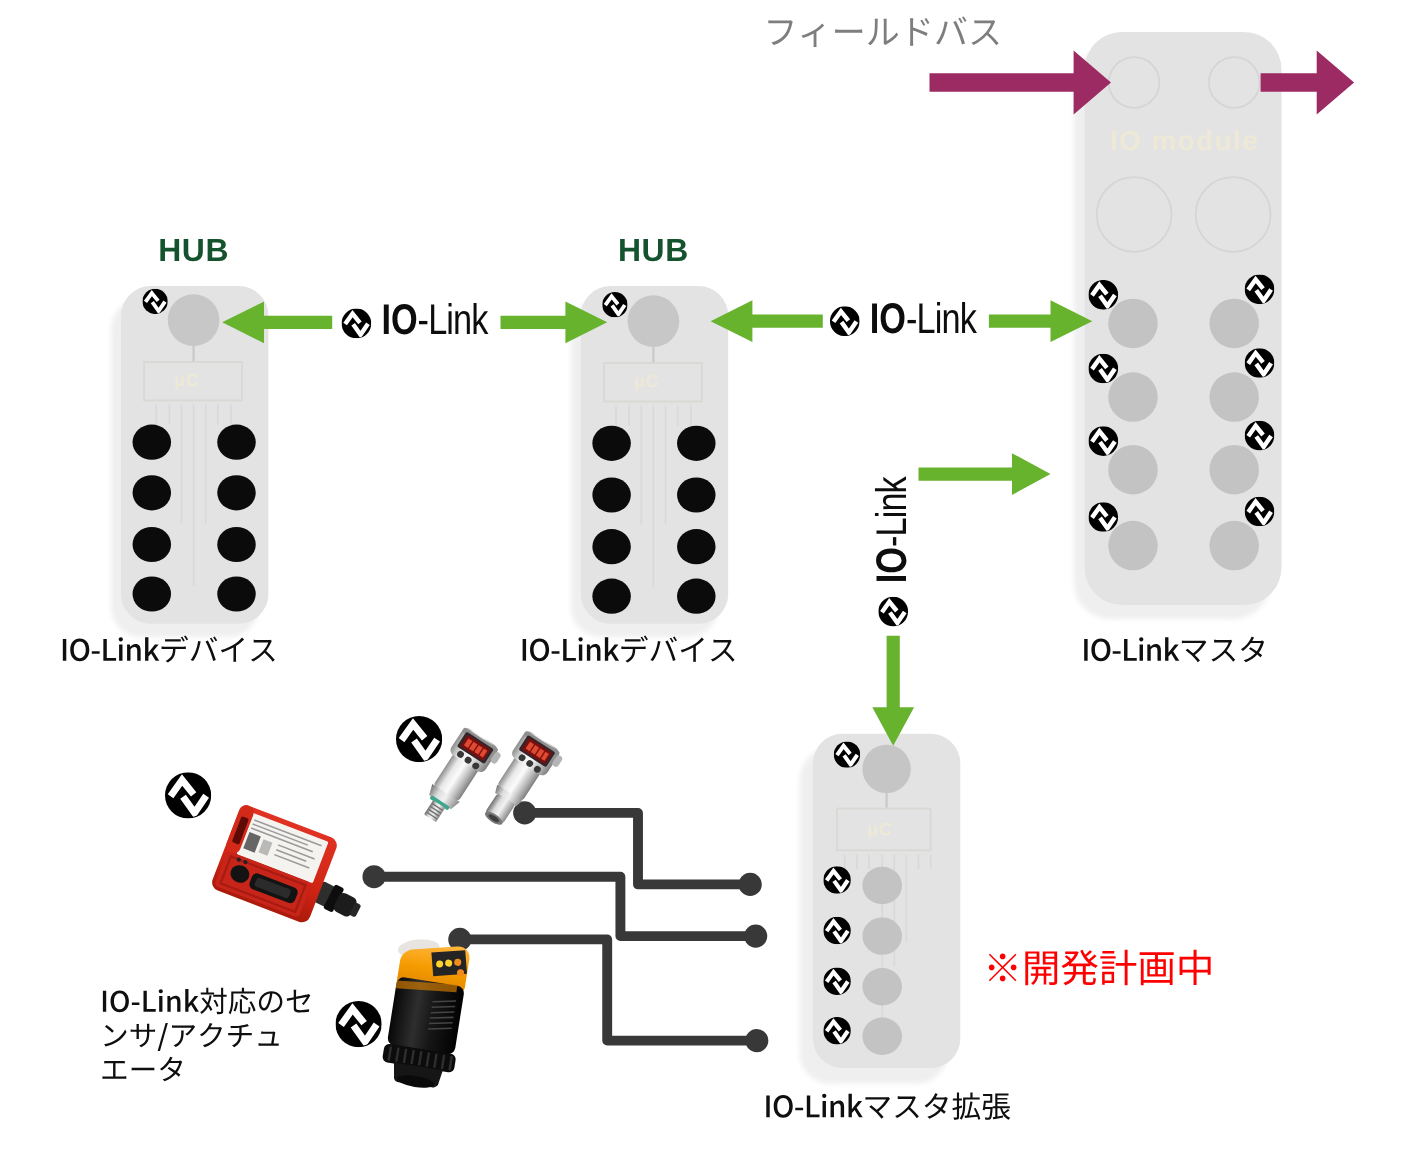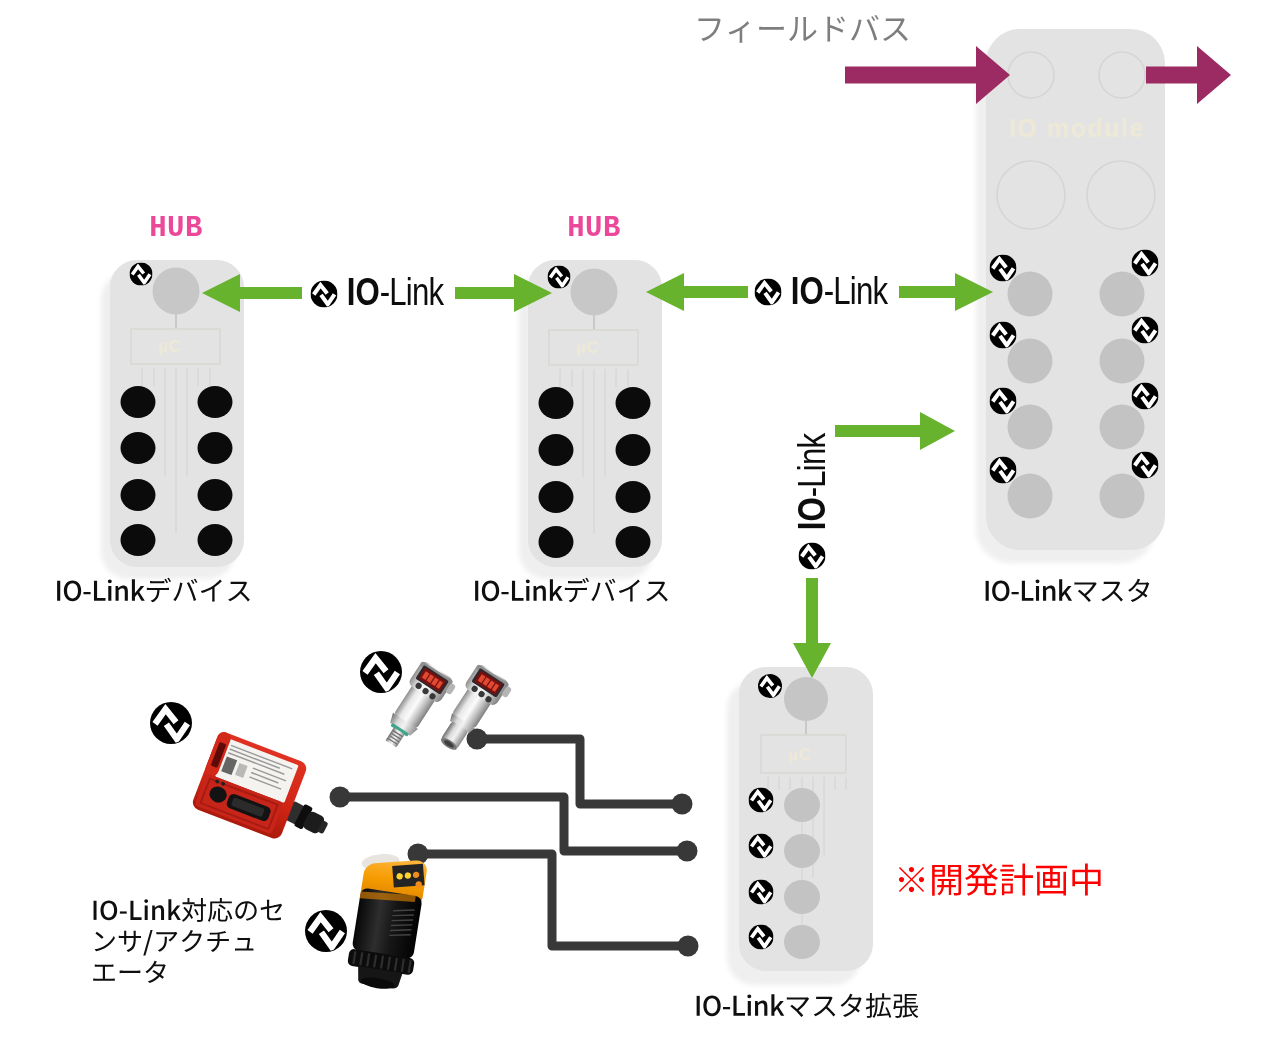--- a/index.html
+++ b/index.html
@@ -1,21 +1,21 @@
 <!DOCTYPE html>
 <html><head>
 <meta charset="utf-8">
 <style>
   html,body{margin:0;padding:0;background:#fff;}
   .stage{position:relative;width:1285px;height:1048px;background:#ffffff;overflow:hidden;
          font-family:"Liberation Sans",sans-serif;}
   .stage svg.scene{position:absolute;left:0;top:0;}
   .txt{position:absolute;white-space:nowrap;}
   .jp svg{display:block;}
-  .hub-title{font-size:29px;font-weight:700;color:#ec4899;letter-spacing:0.5px;transform:translateX(-50%);font-family:Liberation Mono, monospace;}
+  .hub-title{font-size:29px;font-weight:700;color:#14532d;letter-spacing:0.5px;transform:translateX(-50%);}
   .iomodule-name{font-size:25px;font-weight:700;color:var(--cream);letter-spacing:1.5px;transform:translateX(-50%);}
   .uc{font-size:16px;font-weight:700;color:var(--cream);letter-spacing:1px;transform:translate(-50%,-50%);}
   .wordmark{font-size:39px;color:#0d0d0d;transform:translate(-50%,-50%) scaleX(0.8);}
   .wordmark .wb{font-weight:800;letter-spacing:0px;}
   .wordmark .wr{font-weight:400;letter-spacing:-1px;}
   .wordmark-v{transform:translate(-50%,-50%) rotate(-90deg) scaleX(0.8);}
   .center-anchor{transform:translateX(-50%);}
 </style>
 </head>
 <body>

